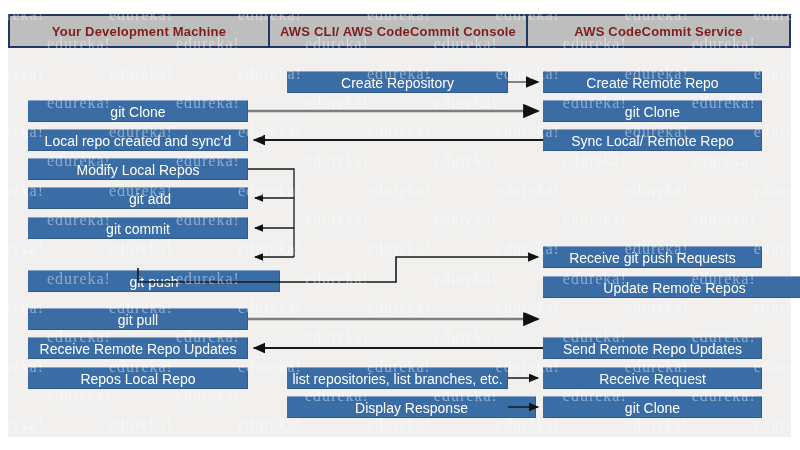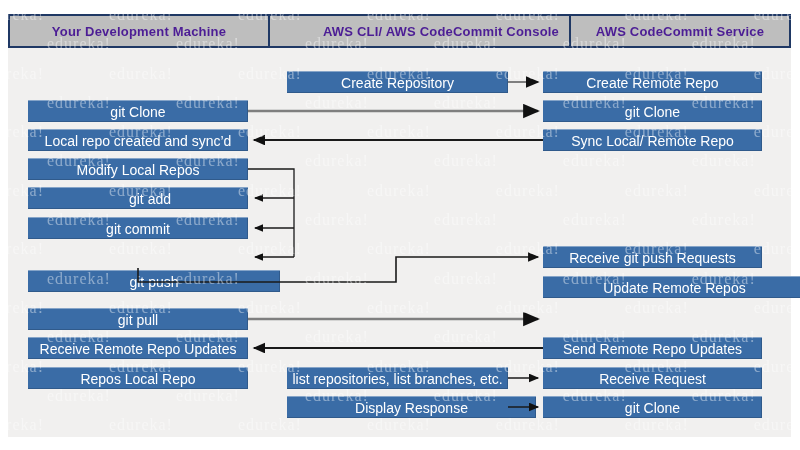--- a/index.html
+++ b/index.html
@@ -9,23 +9,23 @@
     --canvas-gray:#F1F0EF;
     --arrow:#1a1a1a;
   }
   html,body{margin:0;padding:0;background:#ffffff;}
   body{width:800px;height:450px;overflow:hidden;font-family:"Liberation Sans",sans-serif;}
   .stage{position:relative;width:800px;height:450px;background:#ffffff;}
   .canvas{position:absolute;left:8px;top:48px;width:783px;height:389px;background:var(--canvas-gray);}
   .header{position:absolute;left:8px;top:14px;width:783px;height:34px;display:flex;
           background:var(--header-gray);border:2px solid var(--navy);box-sizing:border-box;}
   .header-cell{display:flex;align-items:center;justify-content:center;
-          font-size:13px;font-weight:bold;color:#4c1d95;letter-spacing:.2px;}
+          font-size:13px;font-weight:bold;color:#7f1d1d;letter-spacing:.2px;}
   .header-cell+.header-cell{border-left:2px solid var(--navy);}
-  .hc1{width:258px;} .hc2{width:256px;padding-left:43px;} .hc3{flex:1;}
+  .hc1{width:258px;} .hc2{width:256px;} .hc3{flex:1;}
   .box{position:absolute;height:22px;box-sizing:border-box;background:var(--box-blue);
        color:#ffffff;font-size:14px;display:flex;align-items:center;justify-content:center;
        border-top:1px solid rgba(255,255,255,.38);
        box-shadow:inset -1px -1px 0 rgba(0,0,0,.16);
        white-space:nowrap;z-index:5;}
   .arrows{position:absolute;left:0;top:0;width:800px;height:450px;z-index:10;pointer-events:none;}
   .ln-dark{stroke:var(--arrow);fill:none;}
   .ln-gray{stroke:#7f7f7f;fill:none;}
   .watermark{position:absolute;inset:0;overflow:hidden;z-index:20;pointer-events:none;
        color:rgba(255,255,255,0.42);font-family:"Liberation Serif",serif;font-size:16px;

